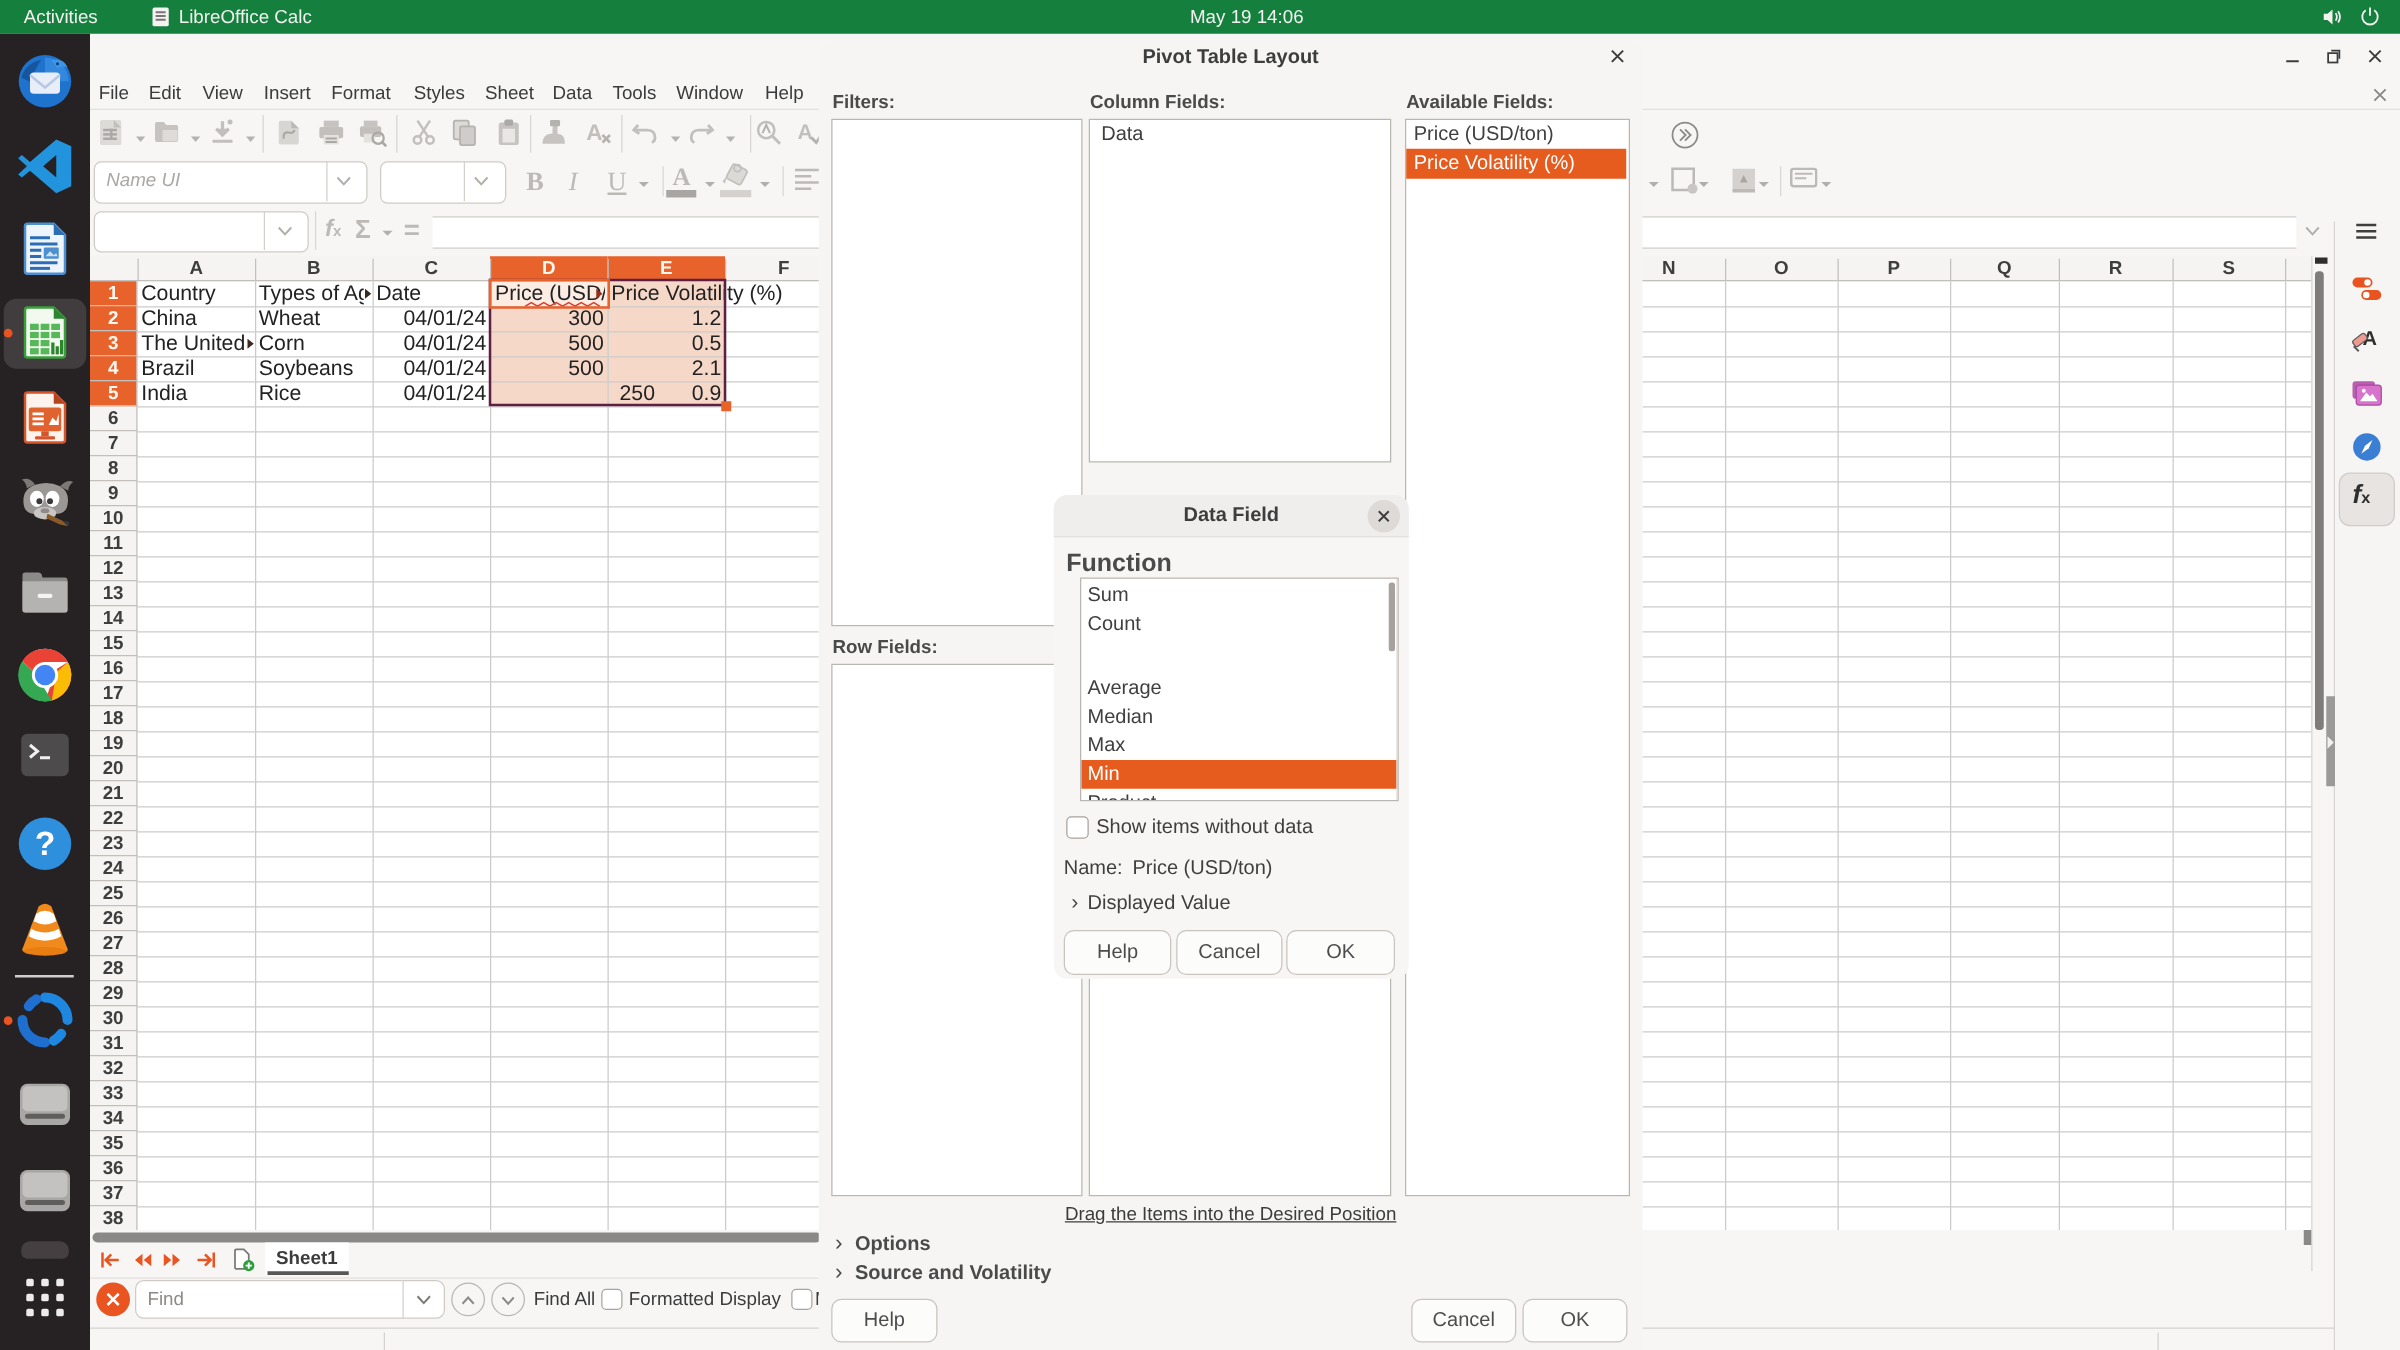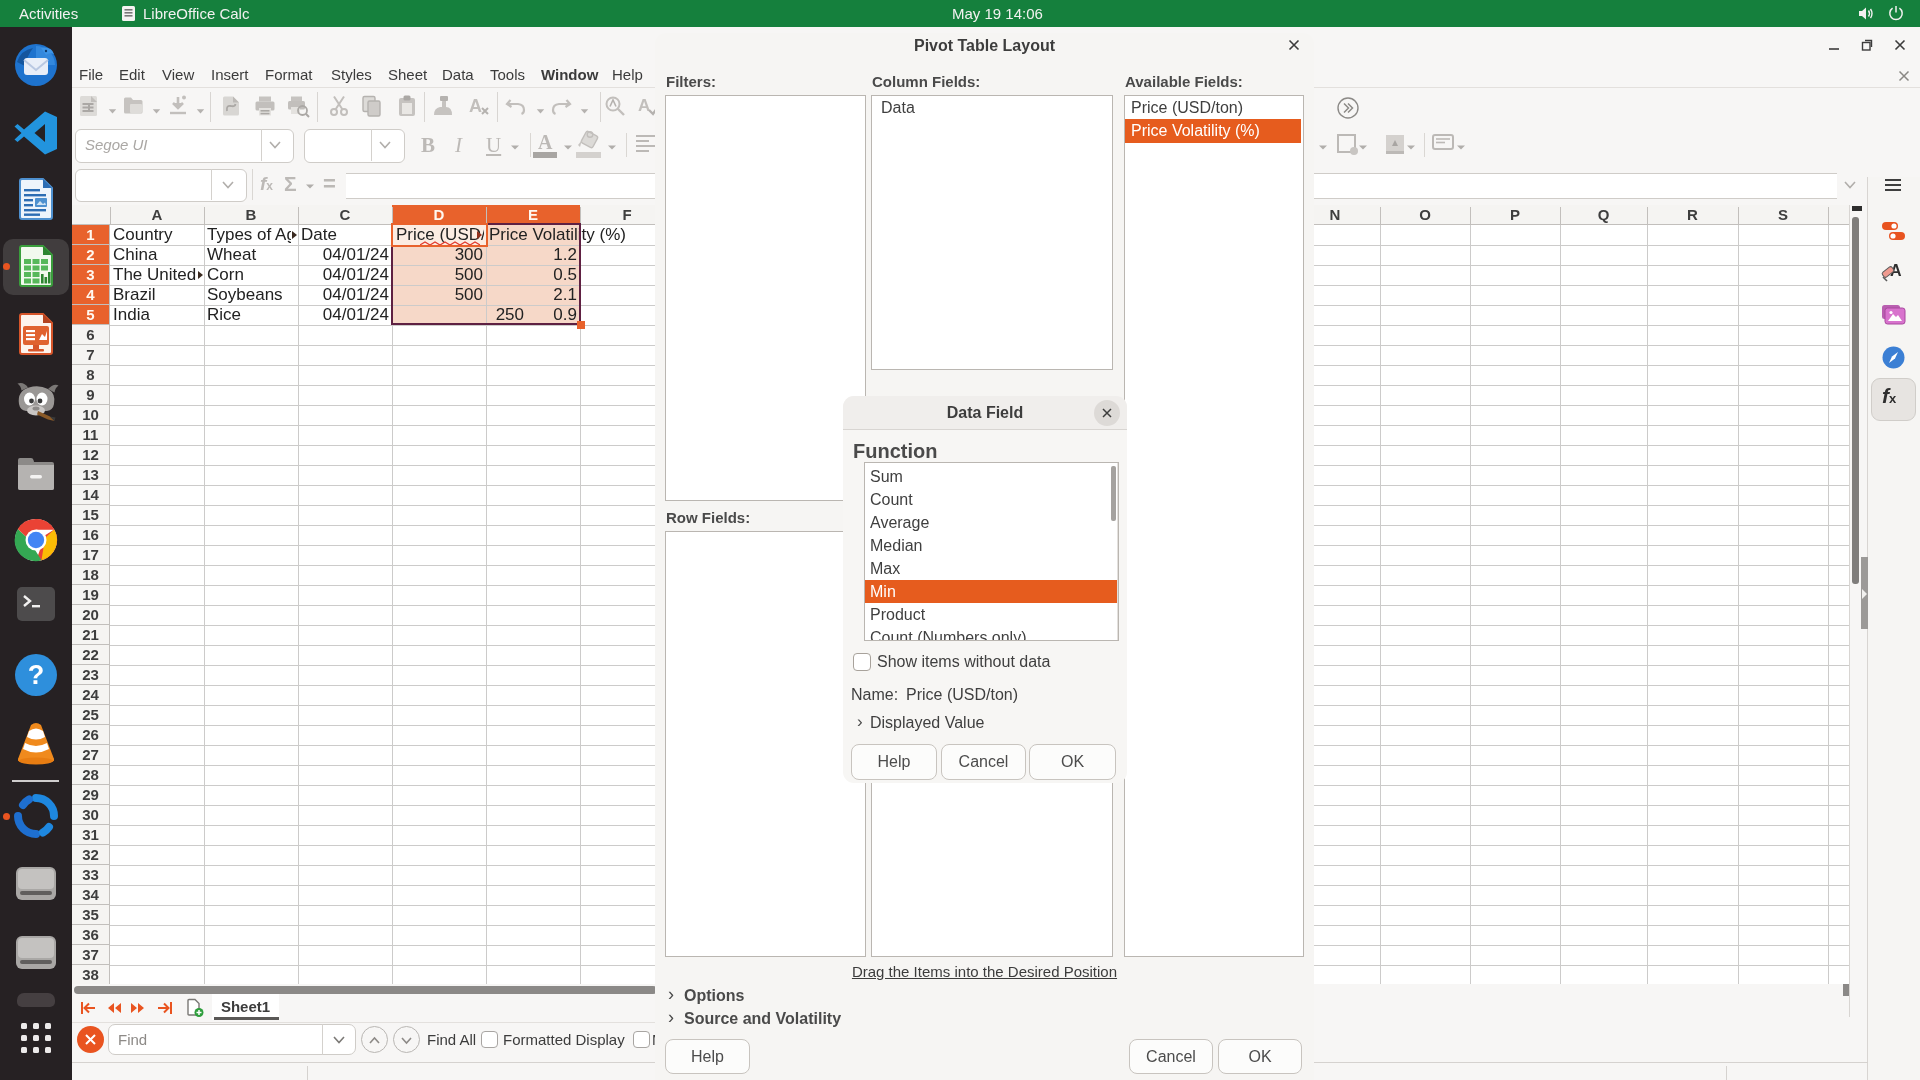--- a/index.html
+++ b/index.html
@@ -221,21 +221,21 @@
 
     <div class="menuitem" style="left:7px;top:35px;">File</div>
     <div class="menuitem" style="left:47px;top:35px;">Edit</div>
     <div class="menuitem" style="left:90px;top:35px;">View</div>
     <div class="menuitem" style="left:139px;top:35px;">Insert</div>
     <div class="menuitem" style="left:193px;top:35px;">Format</div>
     <div class="menuitem" style="left:259px;top:35px;">Styles</div>
     <div class="menuitem" style="left:316px;top:35px;">Sheet</div>
     <div class="menuitem" style="left:370px;top:35px;">Data</div>
     <div class="menuitem" style="left:418px;top:35px;">Tools</div>
-    <div class="menuitem" style="left:469px;top:35px;font-weight:bold;">Window</div>
+    <div class="menuitem" style="left:469px;top:35px;">Window</div>
     <div class="menuitem" style="left:540px;top:35px;">Help</div>
     <svg class="abs" style="left:1825px;top:41px;" width="14" height="14" viewBox="0 0 14 14">
         <path d="M2.5 2.5 L11.5 11.5 M11.5 2.5 L2.5 11.5" stroke="#8a8884" stroke-width="1.5"></path>
       </svg>
     <div class="sepline" style="left:0;top:59px;width:1848px;height:1px;"></div>
 
     <svg class="abs" style="left:5px;top:66px;" width="24" height="24" viewBox="0 0 24 24">
       <rect x="3" y="2" width="17" height="20" rx="1.5" fill="#dddbd8"></rect>
       <path d="M14 2 L20 8 L14 8 Z" fill="#c2bfbc"></path>
       <g fill="#aba8a5">
@@ -332,21 +332,21 @@
     <svg class="abs" style="left:565px;top:66px;" width="24" height="24" viewBox="0 0 24 24">
       <text x="1" y="17" font-size="17" font-weight="bold" fill="#c2bfbc" font-family="Liberation Sans,sans-serif">A</text>
       <path d="M12 16 L16 20 L23 10" stroke="#b5b2af" stroke-width="2.4" fill="none"></path>
     </svg>
 
     <div class="combo" style="left:3px;top:101px;width:217px;height:32px;"></div>
     <div class="abs" style="left:189px;top:101px;width:1px;height:32px;background:#d4d1cd;"></div>
     <svg class="abs" style="left:196px;top:112px;" width="14" height="10" viewBox="0 0 14 10">
         <path d="M2 2 L7 7.5 L12 2" stroke="#b1aeab" stroke-width="1.6" fill="none"></path>
       </svg>
-    <div class="abs" style="left:13px;top:101px;height:32px;line-height:32px;font-size:15px;font-style:italic;color:#aaa7a4;">Segoe UI</div>
+    <div class="abs" style="left:13px;top:101px;height:32px;line-height:32px;font-size:15px;font-style:italic;color:#aaa7a4;">Name UI</div>
     <div class="combo" style="left:232px;top:101px;width:99px;height:32px;"></div>
     <div class="abs" style="left:299px;top:101px;width:1px;height:32px;background:#d4d1cd;"></div>
     <svg class="abs" style="left:306px;top:112px;" width="14" height="10" viewBox="0 0 14 10">
         <path d="M2 2 L7 7.5 L12 2" stroke="#b1aeab" stroke-width="1.6" fill="none"></path>
       </svg>
     <div class="ticon" style="left:349px;top:105px;font-size:21px;font-weight:bold;font-family:'Liberation Serif',serif;">B</div>
     <div class="ticon" style="left:383px;top:105px;font-size:21px;font-style:italic;font-family:'Liberation Serif',serif;">I</div>
     <div class="ticon" style="left:414px;top:105px;font-size:21px;text-decoration:underline;font-family:'Liberation Serif',serif;">U</div>
     <svg class="abs" style="left:438px;top:116px;" width="10" height="7" viewBox="0 0 10 7">
         <path d="M1 1.5 L5 5.5 L9 1.5" fill="#b1aeab"></path>
@@ -793,21 +793,21 @@
     <div class="abs" style="left:0;top:0;width:284px;height:34px;text-align:center;line-height:34px;font-size:16px;font-weight:bold;color:#3d3d3d;">Data Field</div>
     <div class="abs" style="left:251px;top:4px;width:26px;height:26px;background:#dddad7;border-radius:50%;"></div>
     <svg class="abs" style="left:258px;top:11px;" width="12" height="12" viewBox="0 0 12 12">
         <path d="M2 2 L10 10 M10 2 L2 10" stroke="#3c3c3c" stroke-width="1.5"></path>
       </svg>
     <div class="dlabel" style="left:10px;top:44px;font-size:20px;">Function</div>
     <div class="listbox" style="left:21px;top:66px;width:253px;height:177px;overflow:hidden;">
       <div style="position:absolute;left:0;top:2px;width:253px;">
         <div style="height:23px;line-height:23px;padding-left:5px;font-size:16px;color:#3f3f3f;">Sum</div>
         <div style="height:23px;line-height:23px;padding-left:5px;font-size:16px;color:#3f3f3f;">Count</div>
-        <div style="height:23px;line-height:23px;padding-left:5px;font-size:16px;color:#3f3f3f;">Average</div>
+        <div style="height:23px;line-height:23px;padding-left:5px;font-size:16px;color:#3f3f3f;margin-top:28px;">Average</div>
         <div style="height:23px;line-height:23px;padding-left:5px;font-size:16px;color:#3f3f3f;">Median</div>
         <div style="height:23px;line-height:23px;padding-left:5px;font-size:16px;color:#3f3f3f;">Max</div>
         <div style="height:23px;line-height:23px;padding-left:5px;font-size:16px;color:#fff;background:#e65c1e;">Min</div>
         <div style="height:23px;line-height:23px;padding-left:5px;font-size:16px;color:#3f3f3f;">Product</div>
         <div style="height:23px;line-height:23px;padding-left:5px;font-size:16px;color:#3f3f3f;">Count (Numbers only)</div>
       </div>
       <div style="position:absolute;right:2px;top:3px;width:5px;height:55px;background:#a5a29f;border-radius:2px;"></div>
       <div style="position:absolute;right:0;top:0;width:1px;height:177px;background:#e3e0dd;"></div>
     </div>
     <div class="abs" style="left:10px;top:257px;width:18px;height:18px;background:#fff;border:1px solid #a8a29b;border-radius:4px;box-sizing:border-box;"></div>

